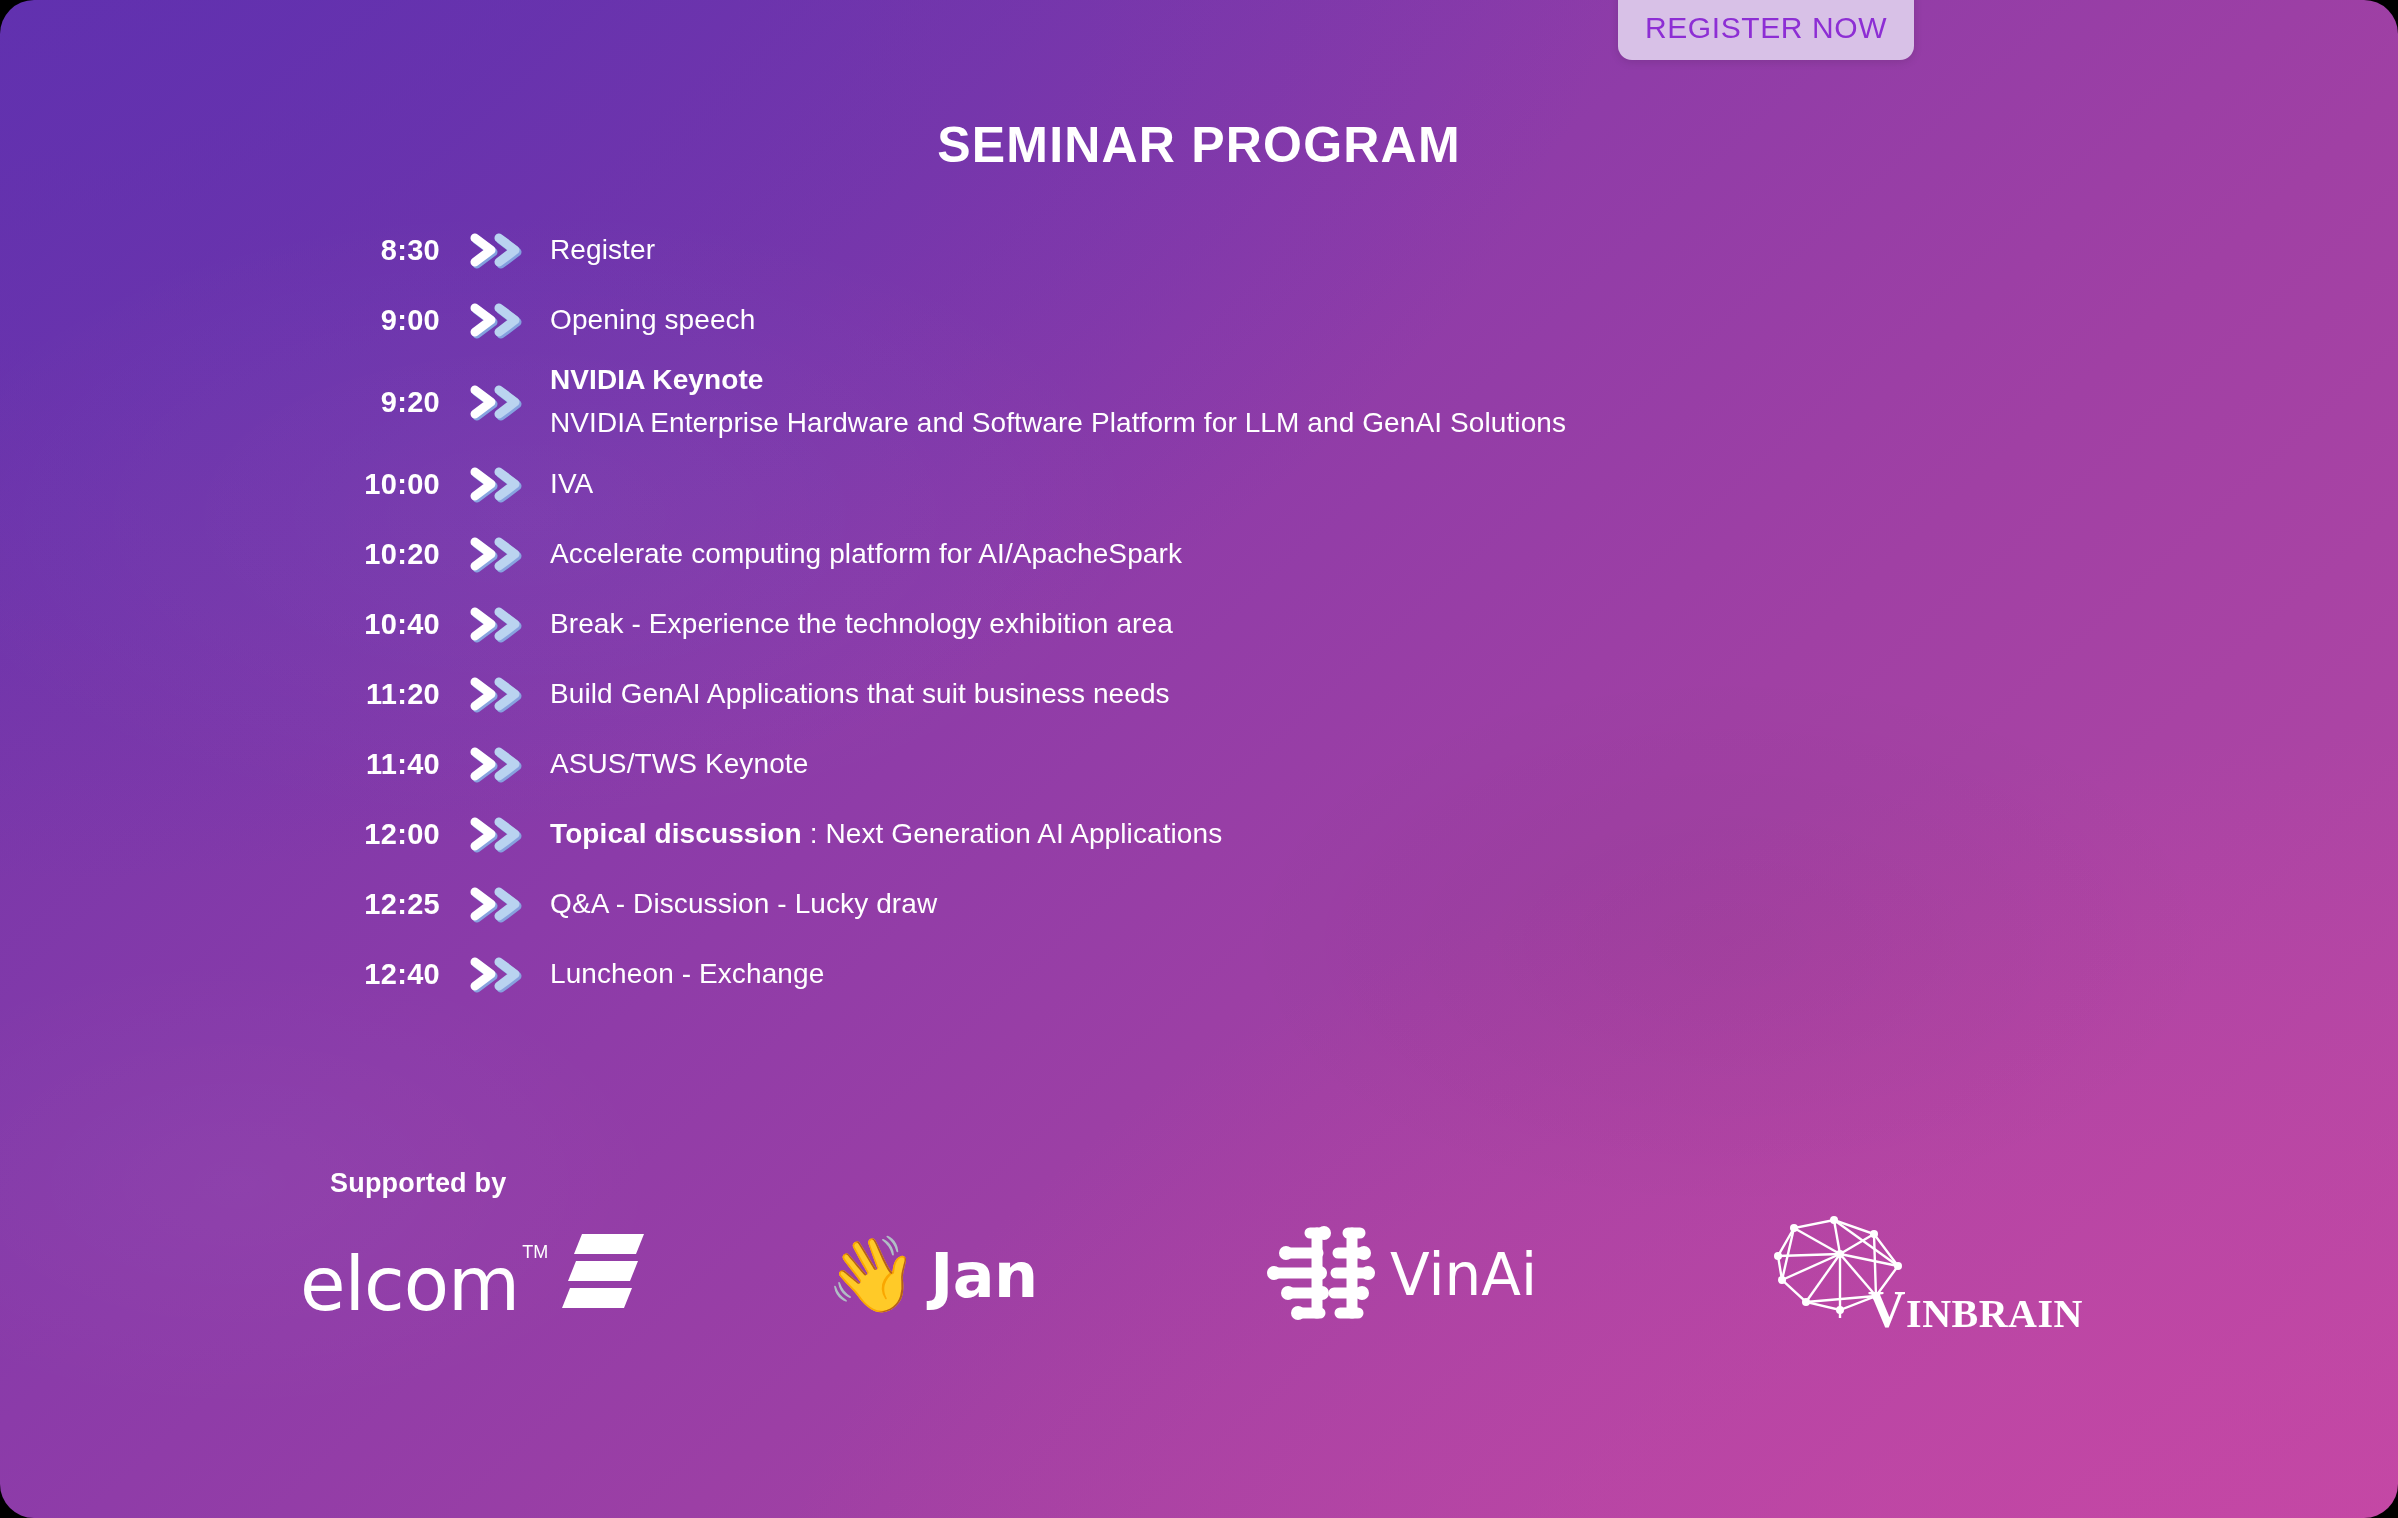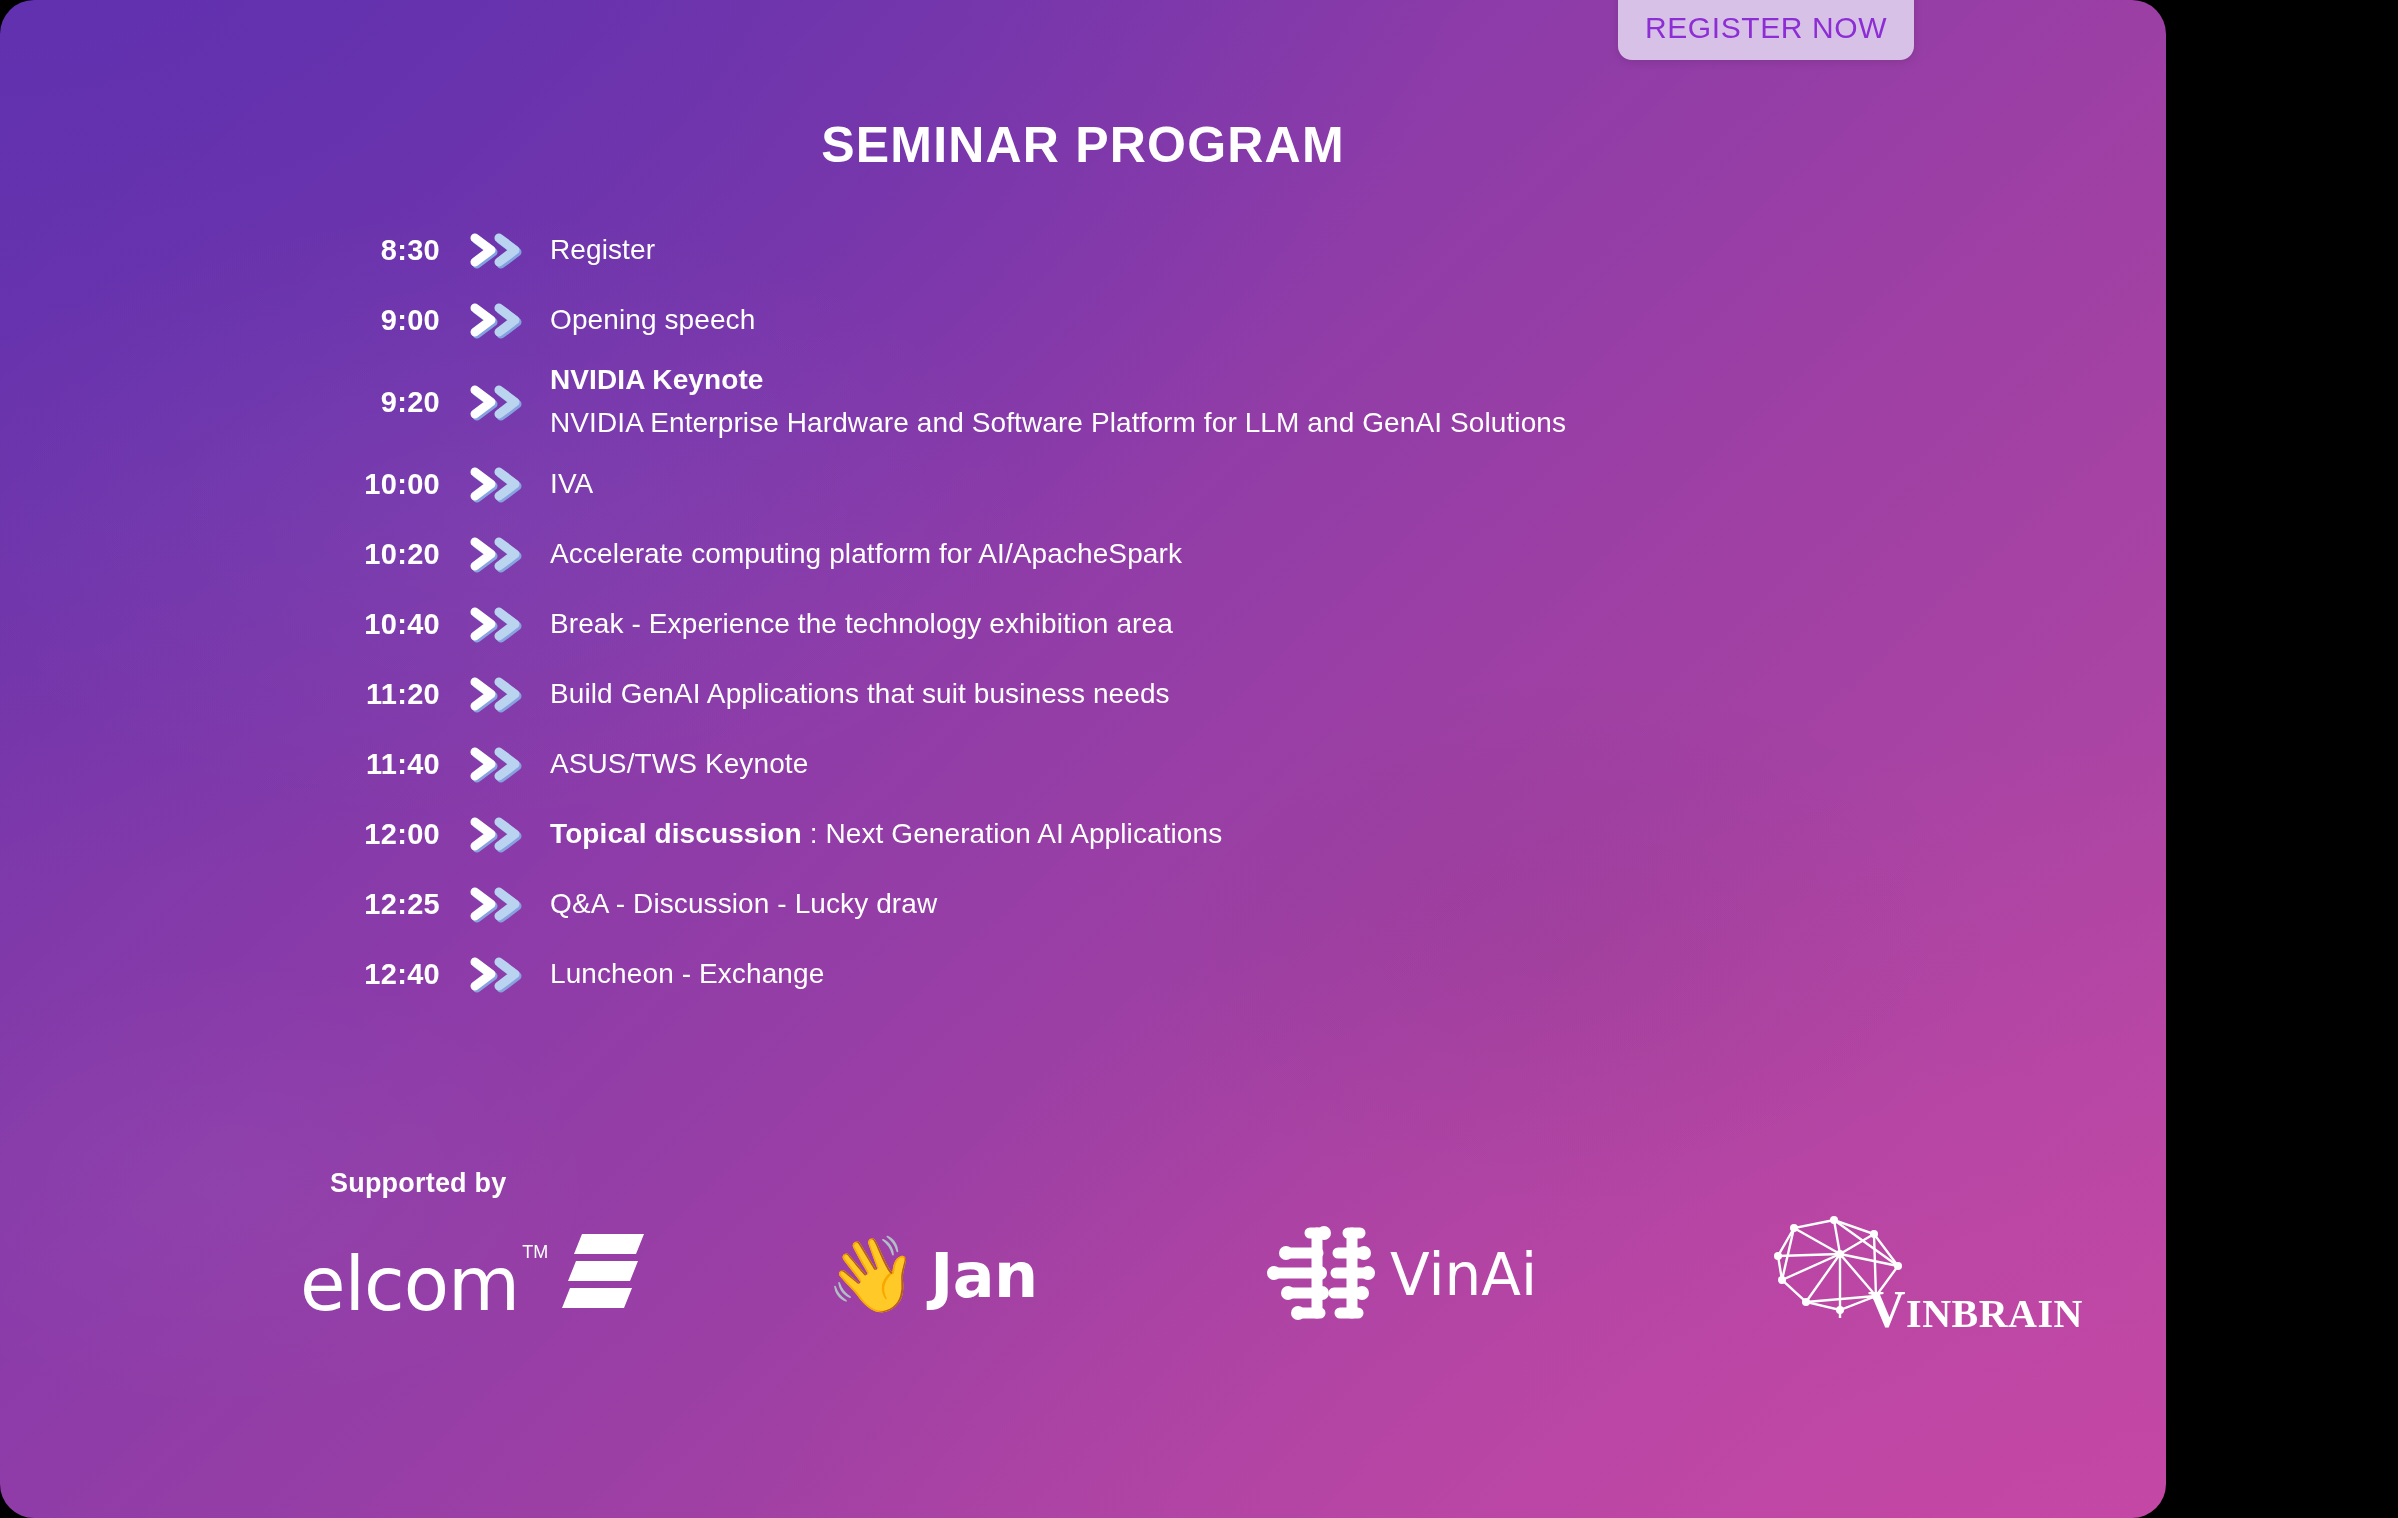--- a/index.html
+++ b/index.html
@@ -9,21 +9,21 @@
   }
   body {
     width: 2398px;
     height: 1518px;
     overflow: hidden;
     font-family: "Liberation Sans", sans-serif;
   }
 
   #stage {
     position: relative;
-    width: 2166px;
+    width: 2398px;
     height: 1518px;
     border-radius: 34px;
     overflow: hidden;
     background:
       radial-gradient(120% 120% at 100% 118%, rgba(200,70,165,0.95) 0%, rgba(200,70,165,0.0) 58%),
       radial-gradient(110% 110% at 0% -10%, rgba(96,48,176,0.95) 0%, rgba(96,48,176,0.0) 62%),
       linear-gradient(137deg, #6634ab 0%, #8b3ba9 38%, #a040a4 62%, #bb4aa4 100%);
   }
   
   #stage::after {

